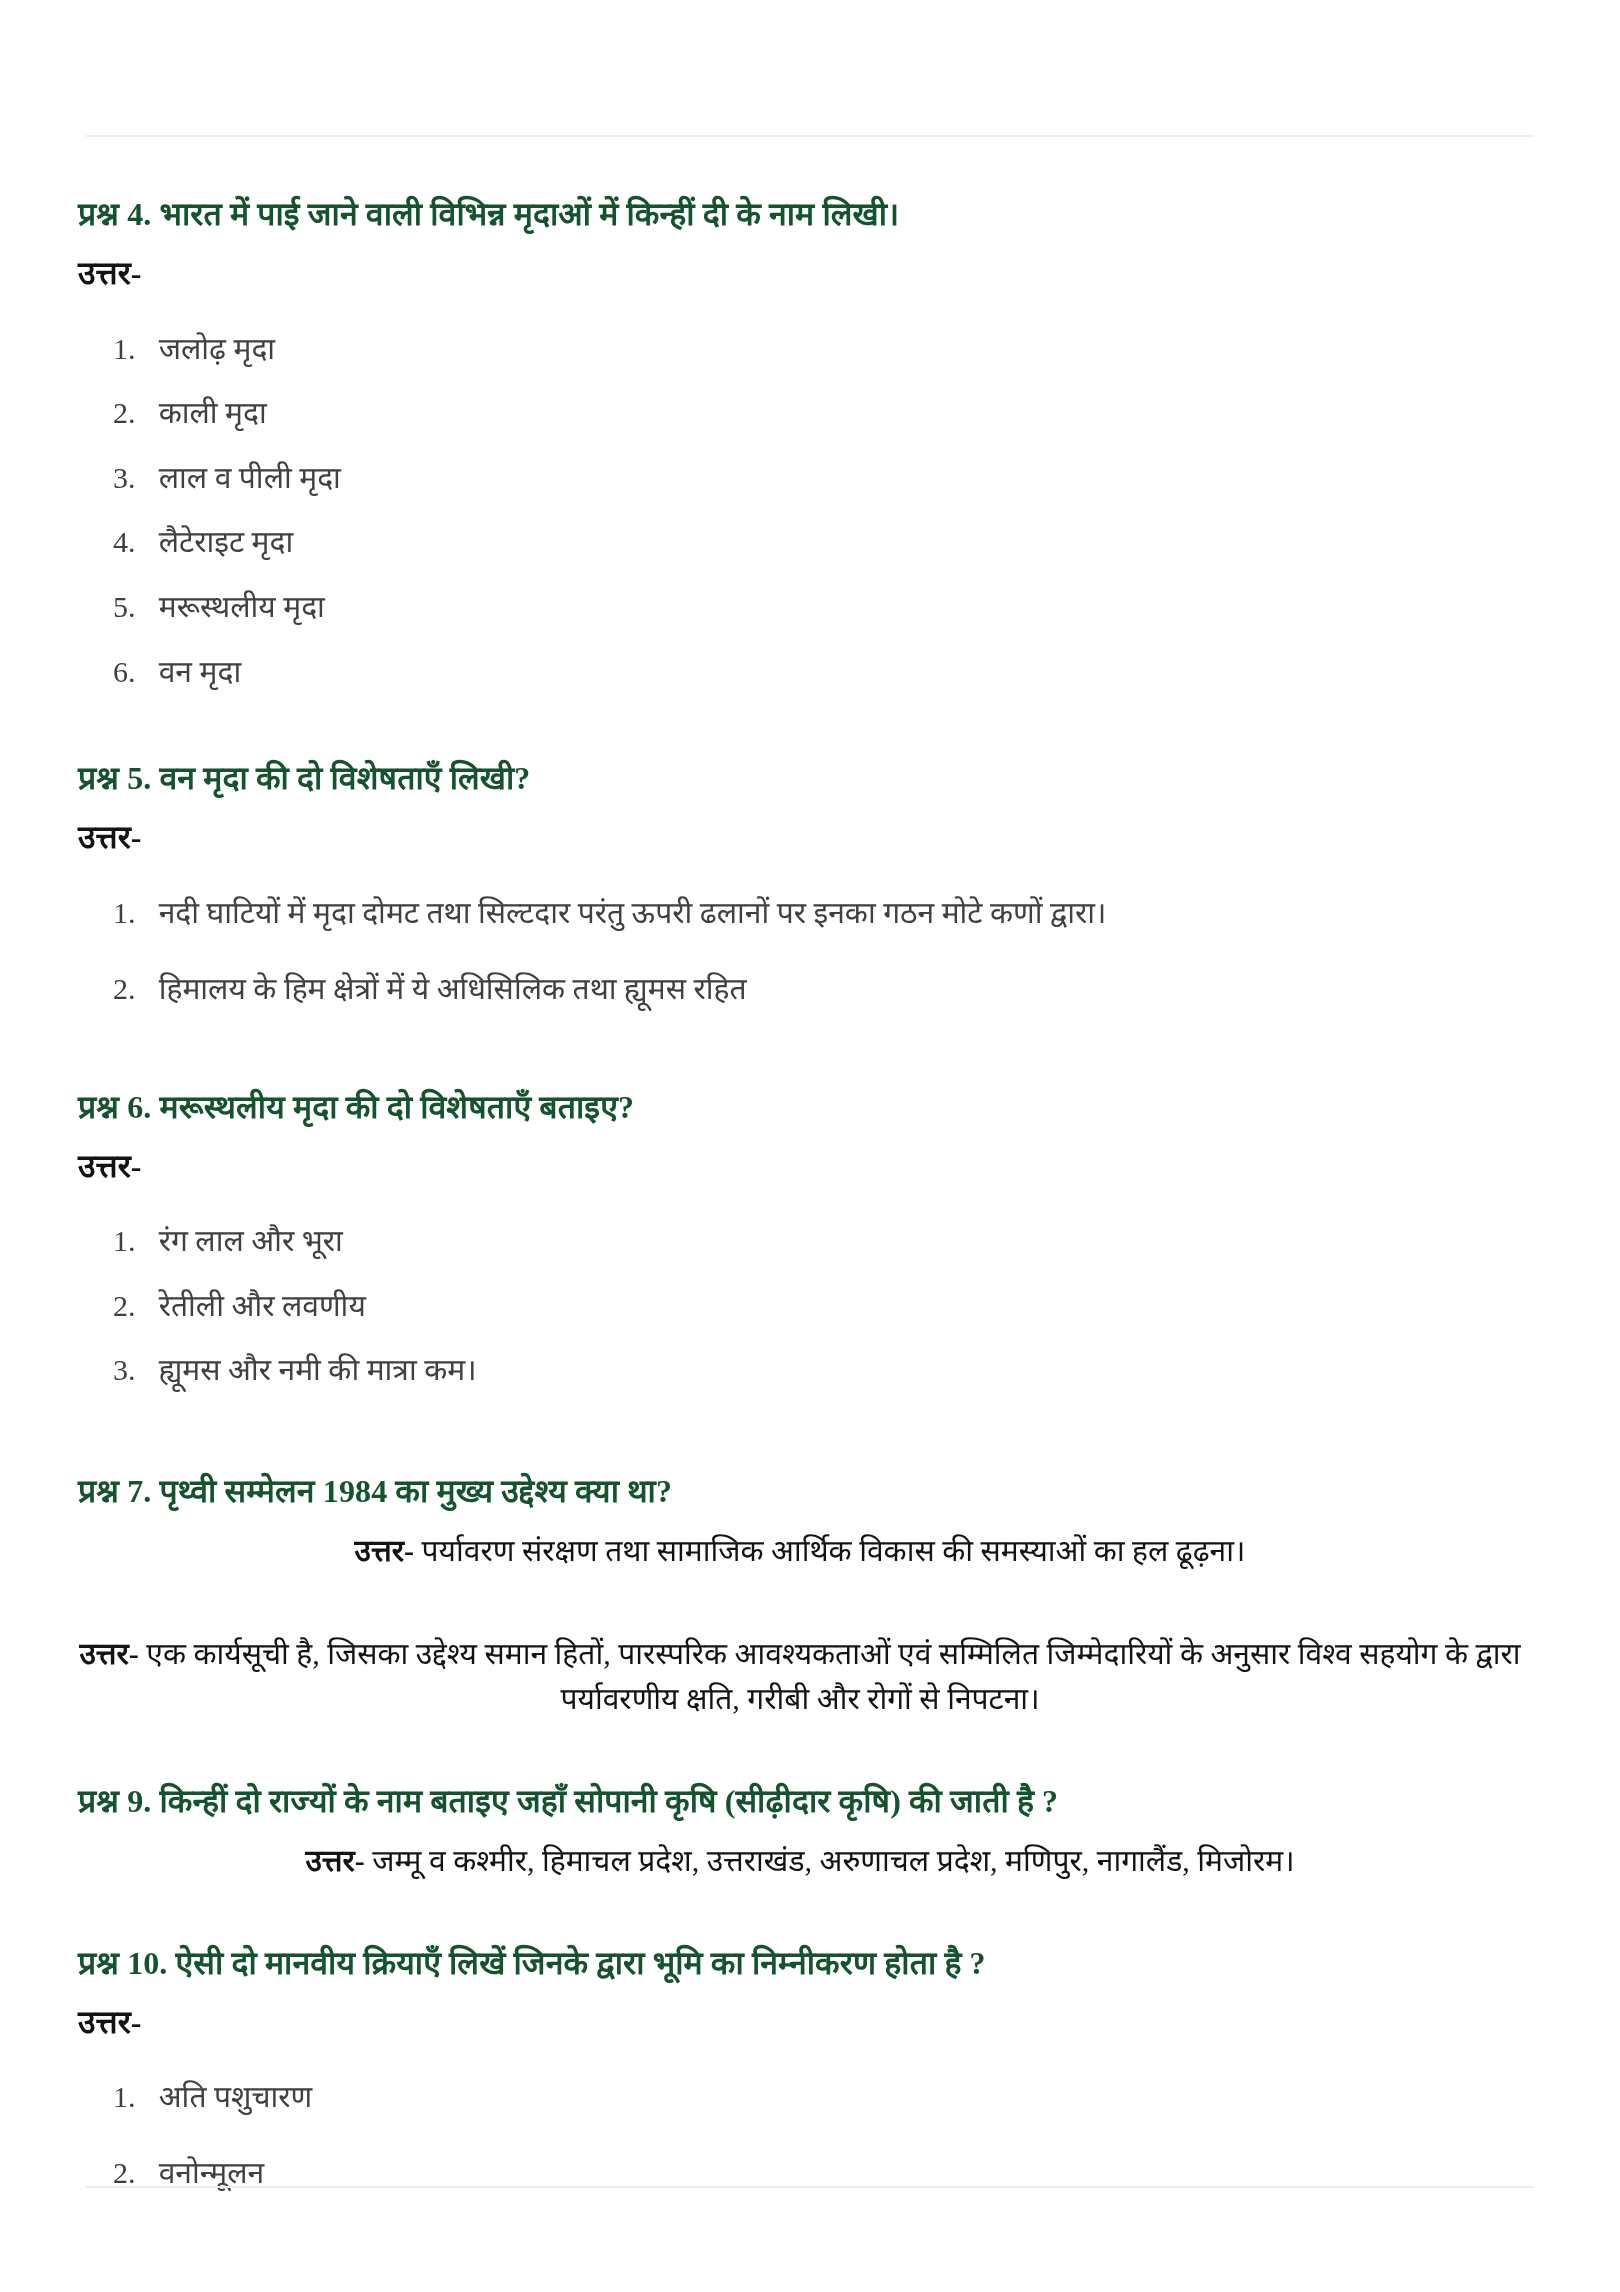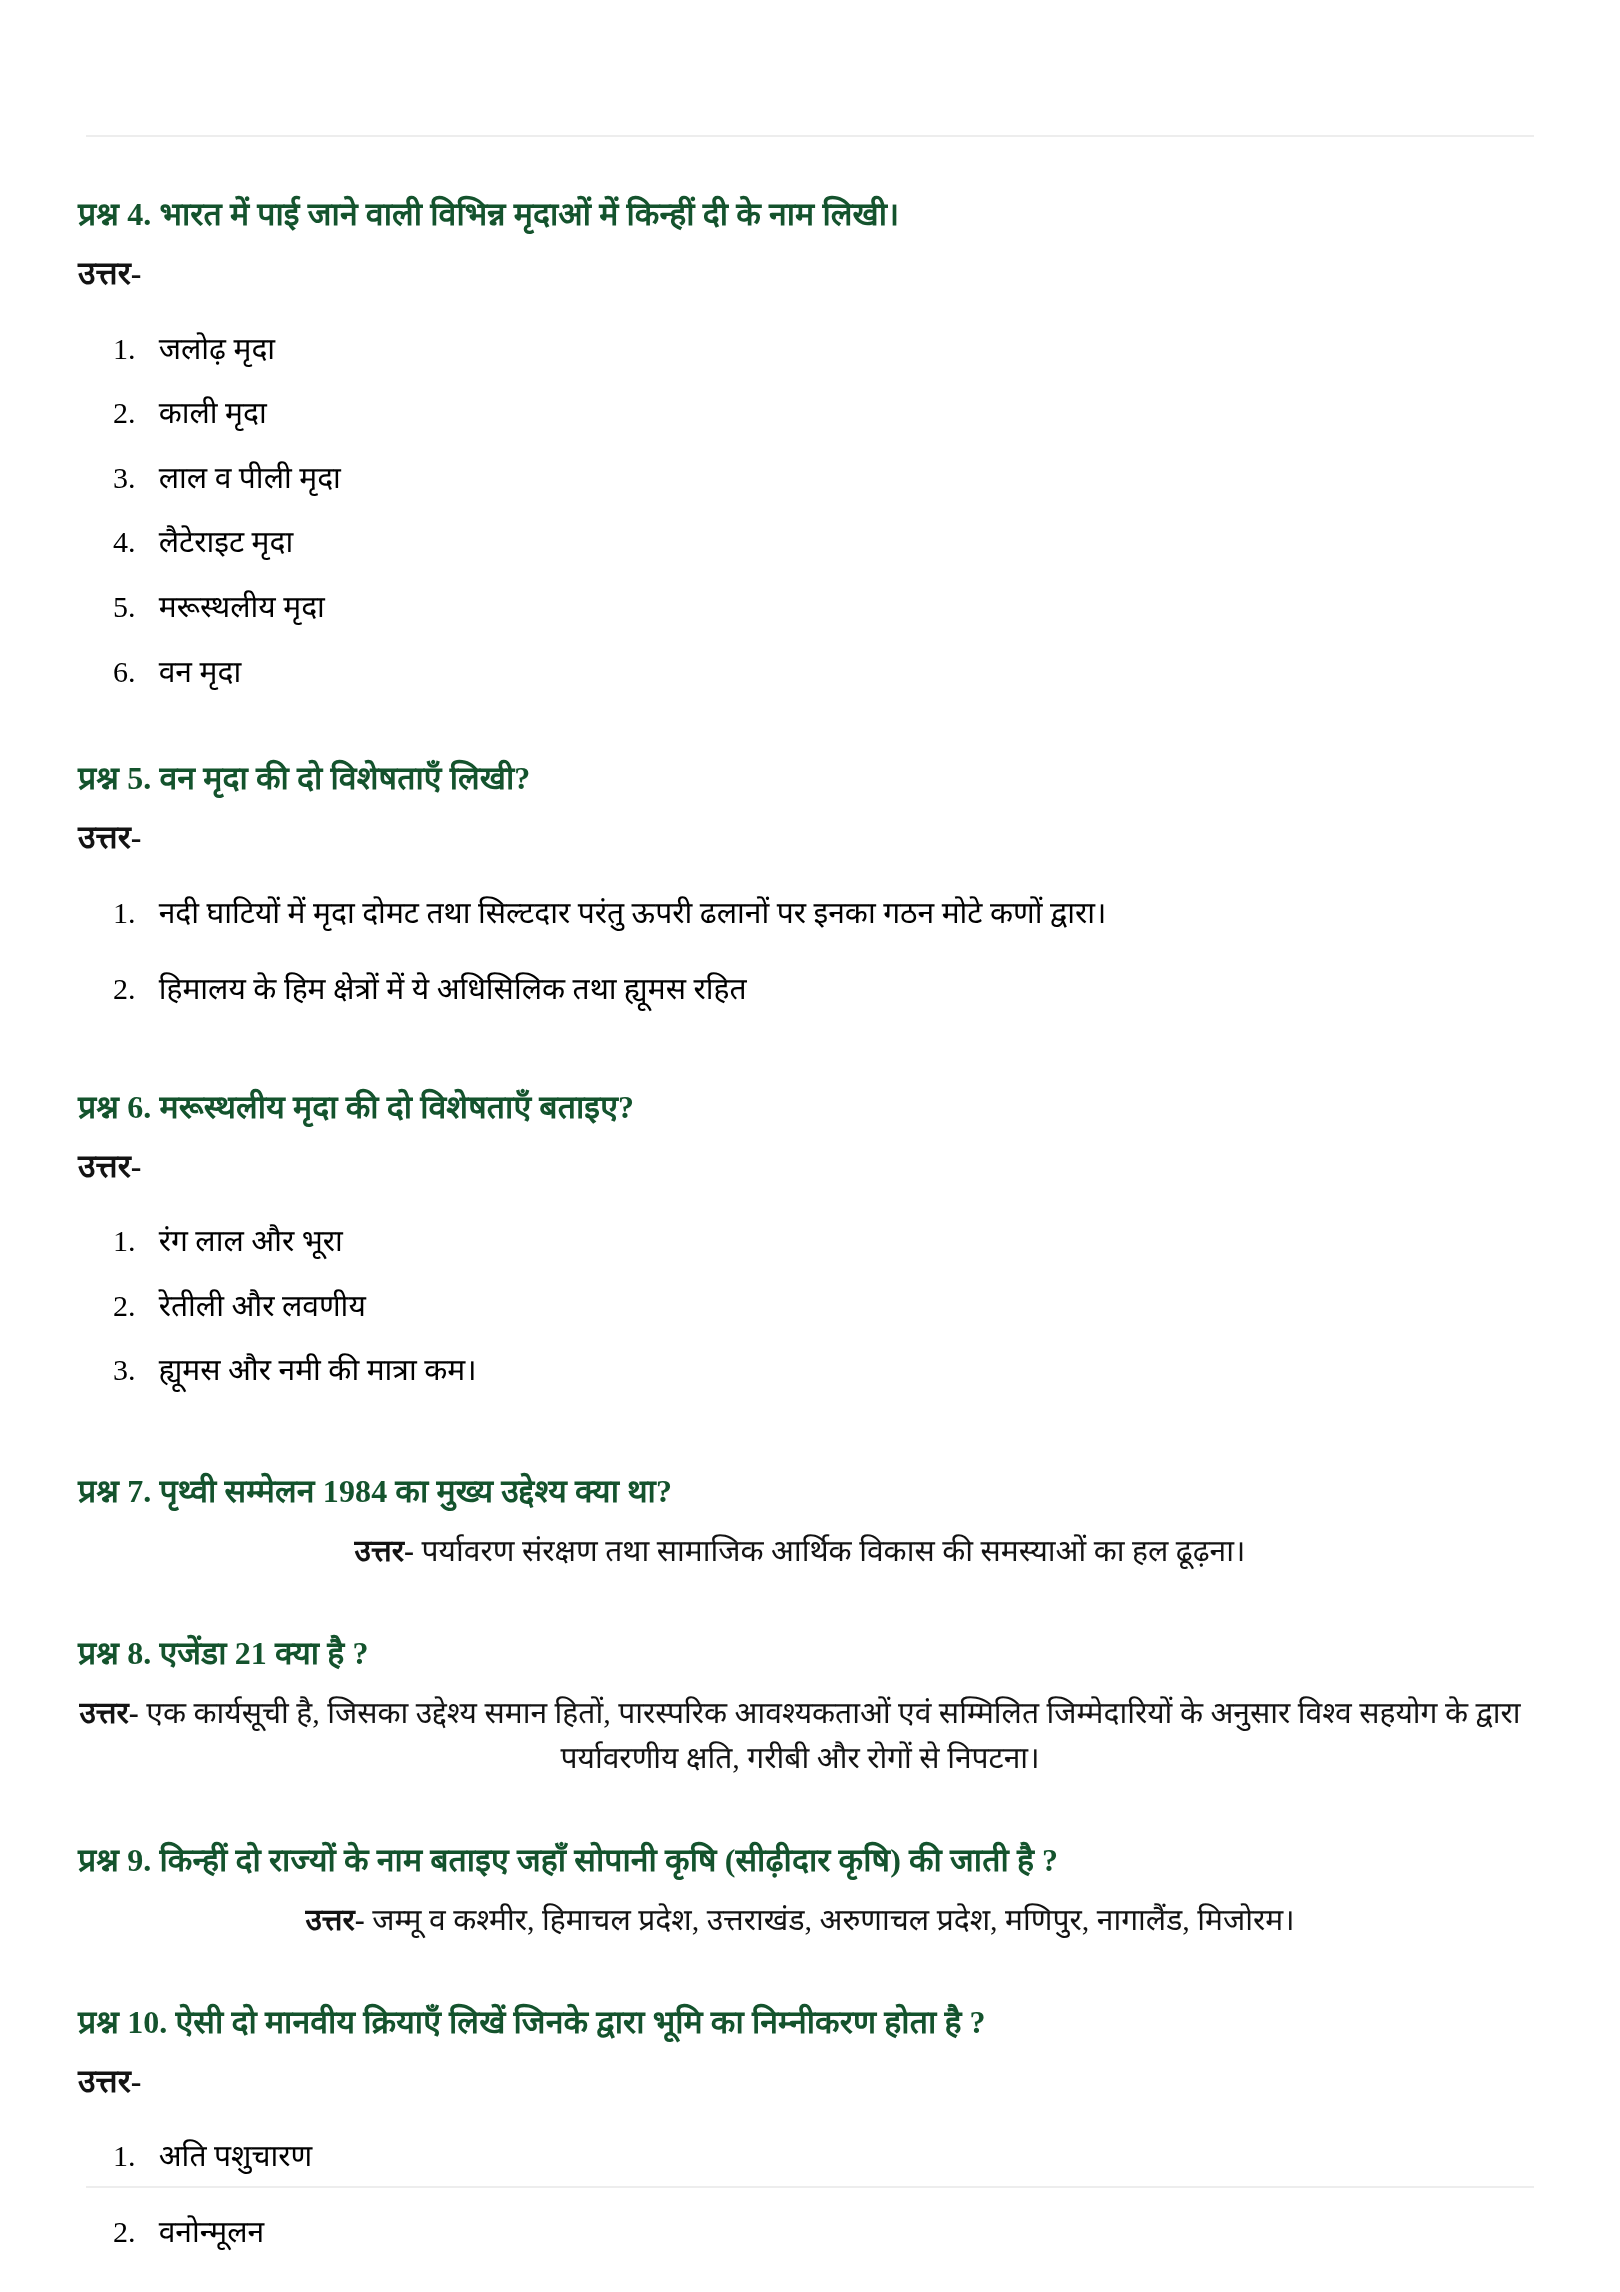--- a/index.html
+++ b/index.html
@@ -84,21 +84,21 @@
   ol.answer-list {
     margin: 29px 0 0 0;
     padding: 0 0 0 65px;
     list-style: decimal;
     font-size: 30px;
     line-height: 1.5;
   }
   ol.answer-list > li {
     margin: 0 0 21.6px 0;
     padding-left: 15.7px;
-    color: #000000;
+    color: #404040;
   }
   ol.answer-list > li::marker {
     font-weight: normal;
   }
   ol.answer-list.tight > li {
     margin-bottom: 19.6px;
   }
   ol.answer-list.wide > li {
     margin-bottom: 31px;
   }
@@ -157,21 +157,20 @@
     <div class="qa-block">
       <p class="question">प्रश्न 7. पृथ्वी सम्मेलन 1984 का मुख्य उद्देश्य क्या था?</p>
       <p class="answer-inline">
         <span class="lead">उत्तर-</span><span class="body"> पर्यावरण संरक्षण तथा सामाजिक आर्थिक विकास की समस्याओं का हल ढूढ़ना।</span>
       </p>
     </div>
 
     <div class="gap-lg"></div>
 
     <div class="qa-block">
-      <p class="question">प्रश्न 8. एजेंडा 21 क्या है ?</p>
       <p class="answer-inline">
         <span class="lead">उत्तर-</span><span class="body"> एक कार्यसूची है, जिसका उद्देश्य समान हितों, पारस्परिक आवश्यकताओं एवं सम्मिलित जिम्मेदारियों के अनुसार विश्व सहयोग के द्वारा पर्यावरणीय क्षति, गरीबी और रोगों से निपटना।</span>
       </p>
     </div>
 
     <div class="gap-lg"></div>
 
     <div class="qa-block">
       <p class="question">प्रश्न 9. किन्हीं दो राज्यों के नाम बताइए जहाँ सोपानी कृषि (सीढ़ीदार कृषि) की जाती है ?</p>
       <p class="answer-inline">

